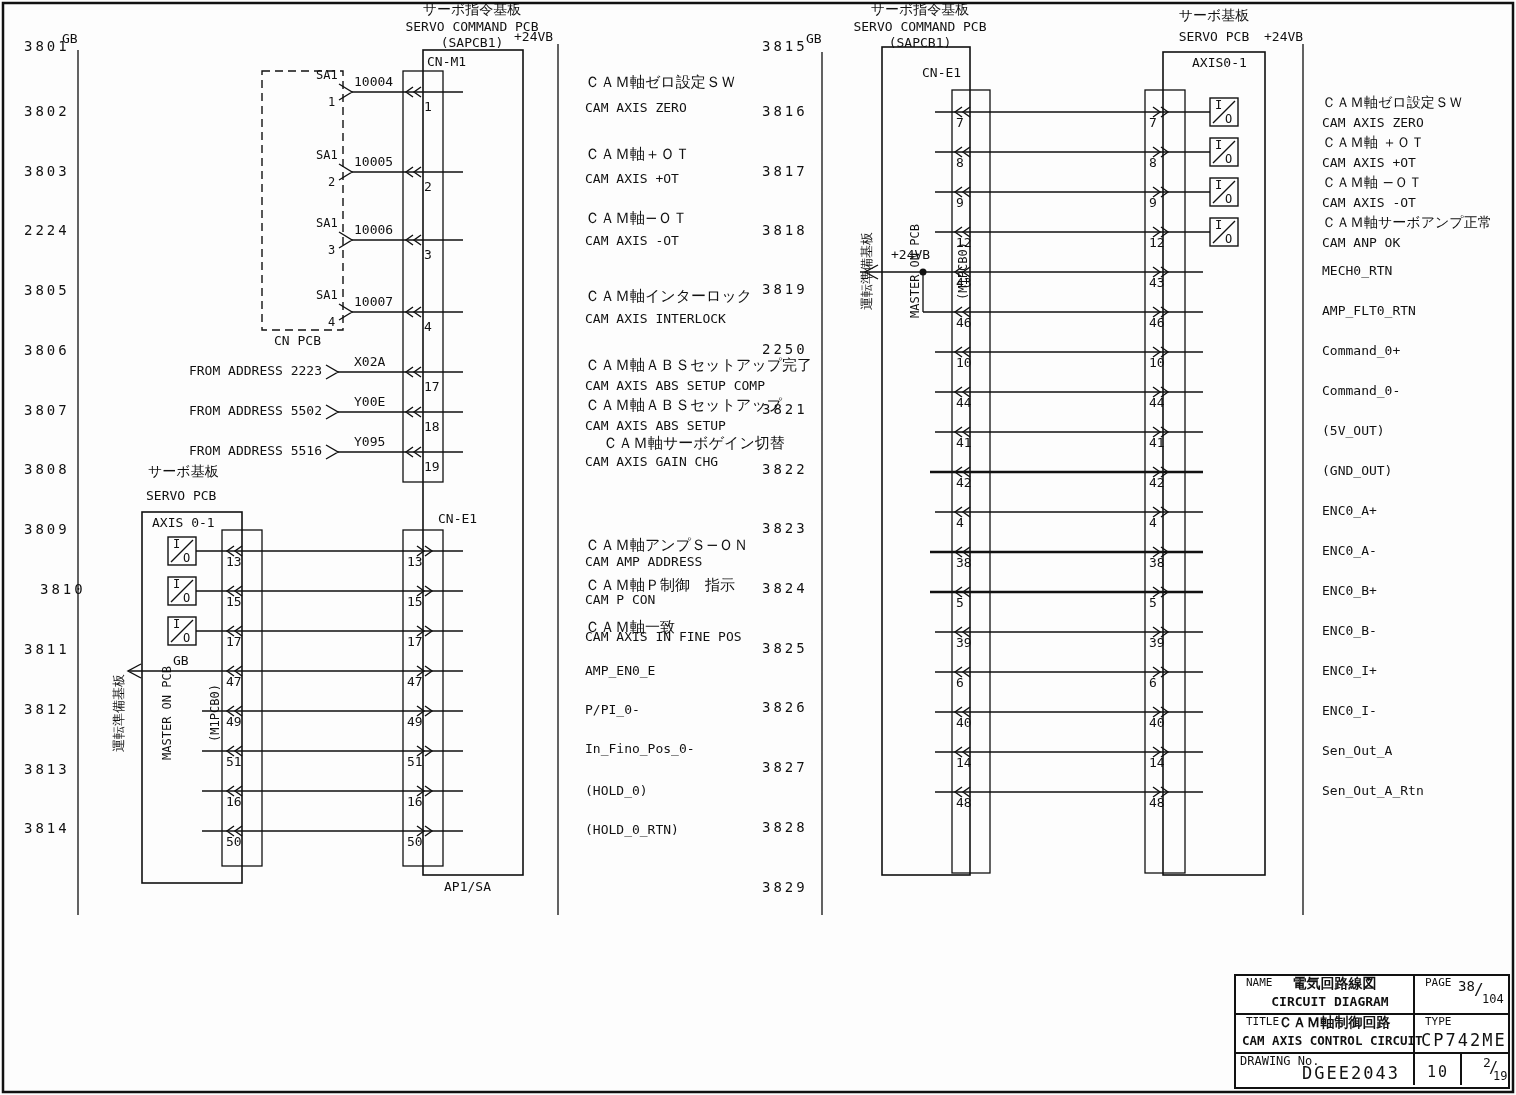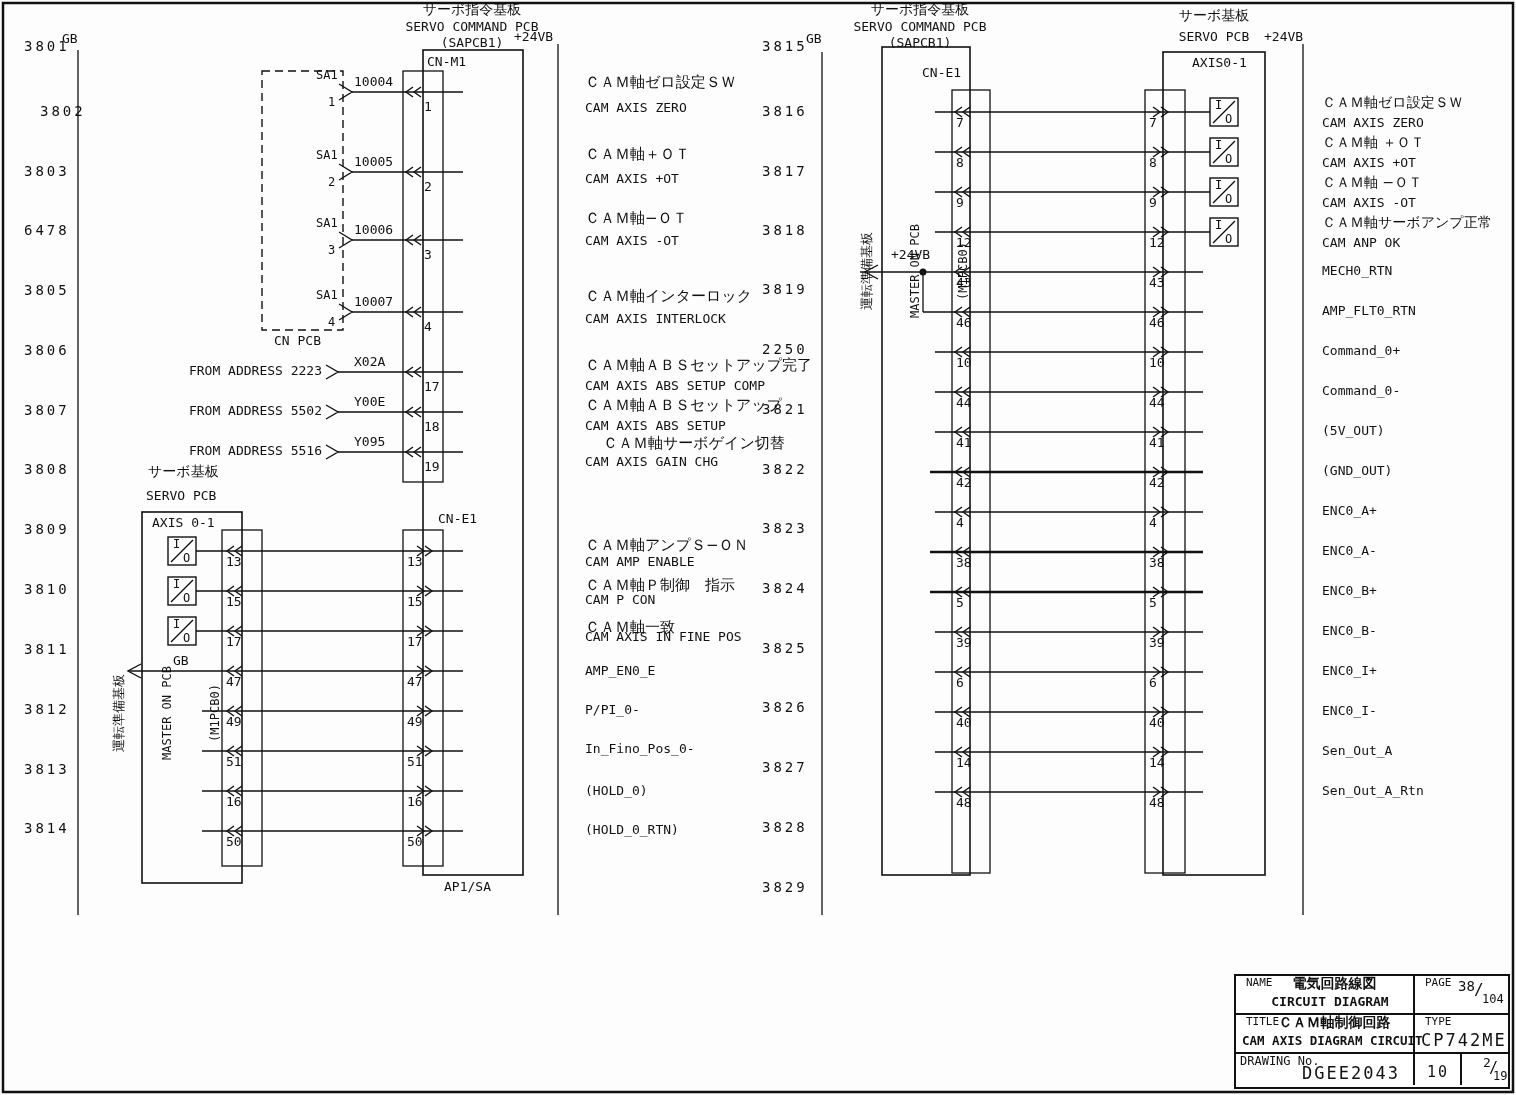--- a/index.html
+++ b/index.html
@@ -108,29 +108,29 @@
     <text x="1215" y="149">I</text>
         <text x="1225" y="163">O</text>
     <text x="1215" y="189">I</text>
         <text x="1225" y="203">O</text>
     <text x="1215" y="229">I</text>
         <text x="1225" y="243">O</text>
   </g>
 </svg>
 
 <span class="t rn" style="left:24px;top:39px">3801</span>
-<span class="t rn" style="left:40px;top:104px">3802</span>
+<span class="t rn" style="left:24px;top:104px">3802</span>
 <span class="t rn" style="left:24px;top:164px">3803</span>
-<span class="t rn" style="left:24px;top:223px">6478</span>
+<span class="t rn" style="left:24px;top:223px">2224</span>
 <span class="t rn" style="left:24px;top:283px">3805</span>
 <span class="t rn" style="left:24px;top:343px">3806</span>
 <span class="t rn" style="left:24px;top:403px">3807</span>
 <span class="t rn" style="left:24px;top:462px">3808</span>
 <span class="t rn" style="left:24px;top:522px">3809</span>
-<span class="t rn" style="left:24px;top:582px">3810</span>
+<span class="t rn" style="left:40px;top:582px">3810</span>
 <span class="t rn" style="left:24px;top:642px">3811</span>
 <span class="t rn" style="left:24px;top:702px">3812</span>
 <span class="t rn" style="left:24px;top:762px">3813</span>
 <span class="t rn" style="left:24px;top:821px">3814</span>
 <span class="t rn" style="left:762px;top:39px">3815</span>
 <span class="t rn" style="left:762px;top:104px">3816</span>
 <span class="t rn" style="left:762px;top:164px">3817</span>
 <span class="t rn" style="left:762px;top:223px">3818</span>
 <span class="t rn" style="left:762px;top:282px">3819</span>
 <span class="t rn" style="left:762px;top:342px">2250</span>
@@ -219,21 +219,21 @@
 <span class="t" style="left:585px;top:234px">CAM AXIS -OT</span>
 <span class="t jam" style="left:585px;top:288px">ＣＡＭ軸インターロック</span>
 <span class="t" style="left:585px;top:312px">CAM AXIS INTERLOCK</span>
 <span class="t jam" style="left:585px;top:357px">ＣＡＭ軸ＡＢＳセットアップ完了</span>
 <span class="t" style="left:585px;top:379px">CAM AXIS ABS SETUP COMP</span>
 <span class="t jam" style="left:585px;top:397px">ＣＡＭ軸ＡＢＳセットアップ</span>
 <span class="t" style="left:585px;top:419px">CAM AXIS ABS SETUP</span>
 <span class="t jam" style="left:603px;top:435px">ＣＡＭ軸サーボゲイン切替</span>
 <span class="t" style="left:585px;top:455px">CAM AXIS GAIN CHG</span>
 <span class="t jam" style="left:585px;top:537px">ＣＡＭ軸アンプＳ−ＯＮ</span>
-<span class="t" style="left:585px;top:555px">CAM AMP ENABLE</span>
+<span class="t" style="left:585px;top:555px">CAM AMP ADDRESS</span>
 <span class="t jam" style="left:585px;top:577px">ＣＡＭ軸Ｐ制御　指示</span>
 <span class="t" style="left:585px;top:593px">CAM P CON</span>
 <span class="t jam" style="left:585px;top:619px">ＣＡＭ軸一致</span>
 <span class="t" style="left:585px;top:630px">CAM AXIS IN FINE POS</span>
 <span class="t" style="left:585px;top:664px">AMP_EN0_E</span>
 <span class="t" style="left:585px;top:703px">P/PI_0-</span>
 <span class="t" style="left:585px;top:742px">In_Fino_Pos_0-</span>
 <span class="t" style="left:585px;top:784px">(HOLD_0)</span>
 <span class="t" style="left:585px;top:823px">(HOLD_0_RTN)</span>
 
@@ -318,21 +318,21 @@
 <div class="tbv" style="left:1460px;top:1052px;height:33px"></div>
 <span class="t s11" style="left:1240px;top:977px">NAME</span>
 <span class="t ja bold ctr" style="left:1262px;top:976px;width:145px">電気回路線図</span>
 <span class="t bold ctr" style="left:1255px;top:995px;width:150px">CIRCUIT DIAGRAM</span>
 <span class="t s11" style="left:1419px;top:977px">PAGE</span>
 <span class="t" style="left:1458px;top:979px;font-size:14px">38</span>
 <span class="t" style="left:1474px;top:981px;font-size:16px">/</span>
 <span class="t s12" style="left:1482px;top:993px">104</span>
 <span class="t s11" style="left:1240px;top:1016px">TITLE</span>
 <span class="t ja bold ctr" style="left:1262px;top:1015px;width:145px">ＣＡＭ軸制御回路</span>
-<span class="t bold" style="left:1242px;top:1034px;font-size:12.5px">CAM AXIS DIAGRAM CIRCUIT</span>
+<span class="t bold" style="left:1242px;top:1034px;font-size:12.5px">CAM AXIS CONTROL CIRCUIT</span>
 <span class="t s11" style="left:1419px;top:1016px">TYPE</span>
 <span class="t big" style="left:1421px;top:1031px">CP742ME</span>
 <span class="t s12" style="left:1240px;top:1055px">DRAWING No.</span>
 <span class="t big" style="left:1302px;top:1064px">DGEE2043</span>
 <span class="t" style="left:1427px;top:1064px;font-size:15px;letter-spacing:2px">10</span>
 <span class="t" style="left:1483px;top:1056px">2</span>
 <span class="t" style="left:1489px;top:1060px;font-size:15px">/</span>
 <span class="t s12" style="left:1493px;top:1070px">19</span>
 
 </div>

